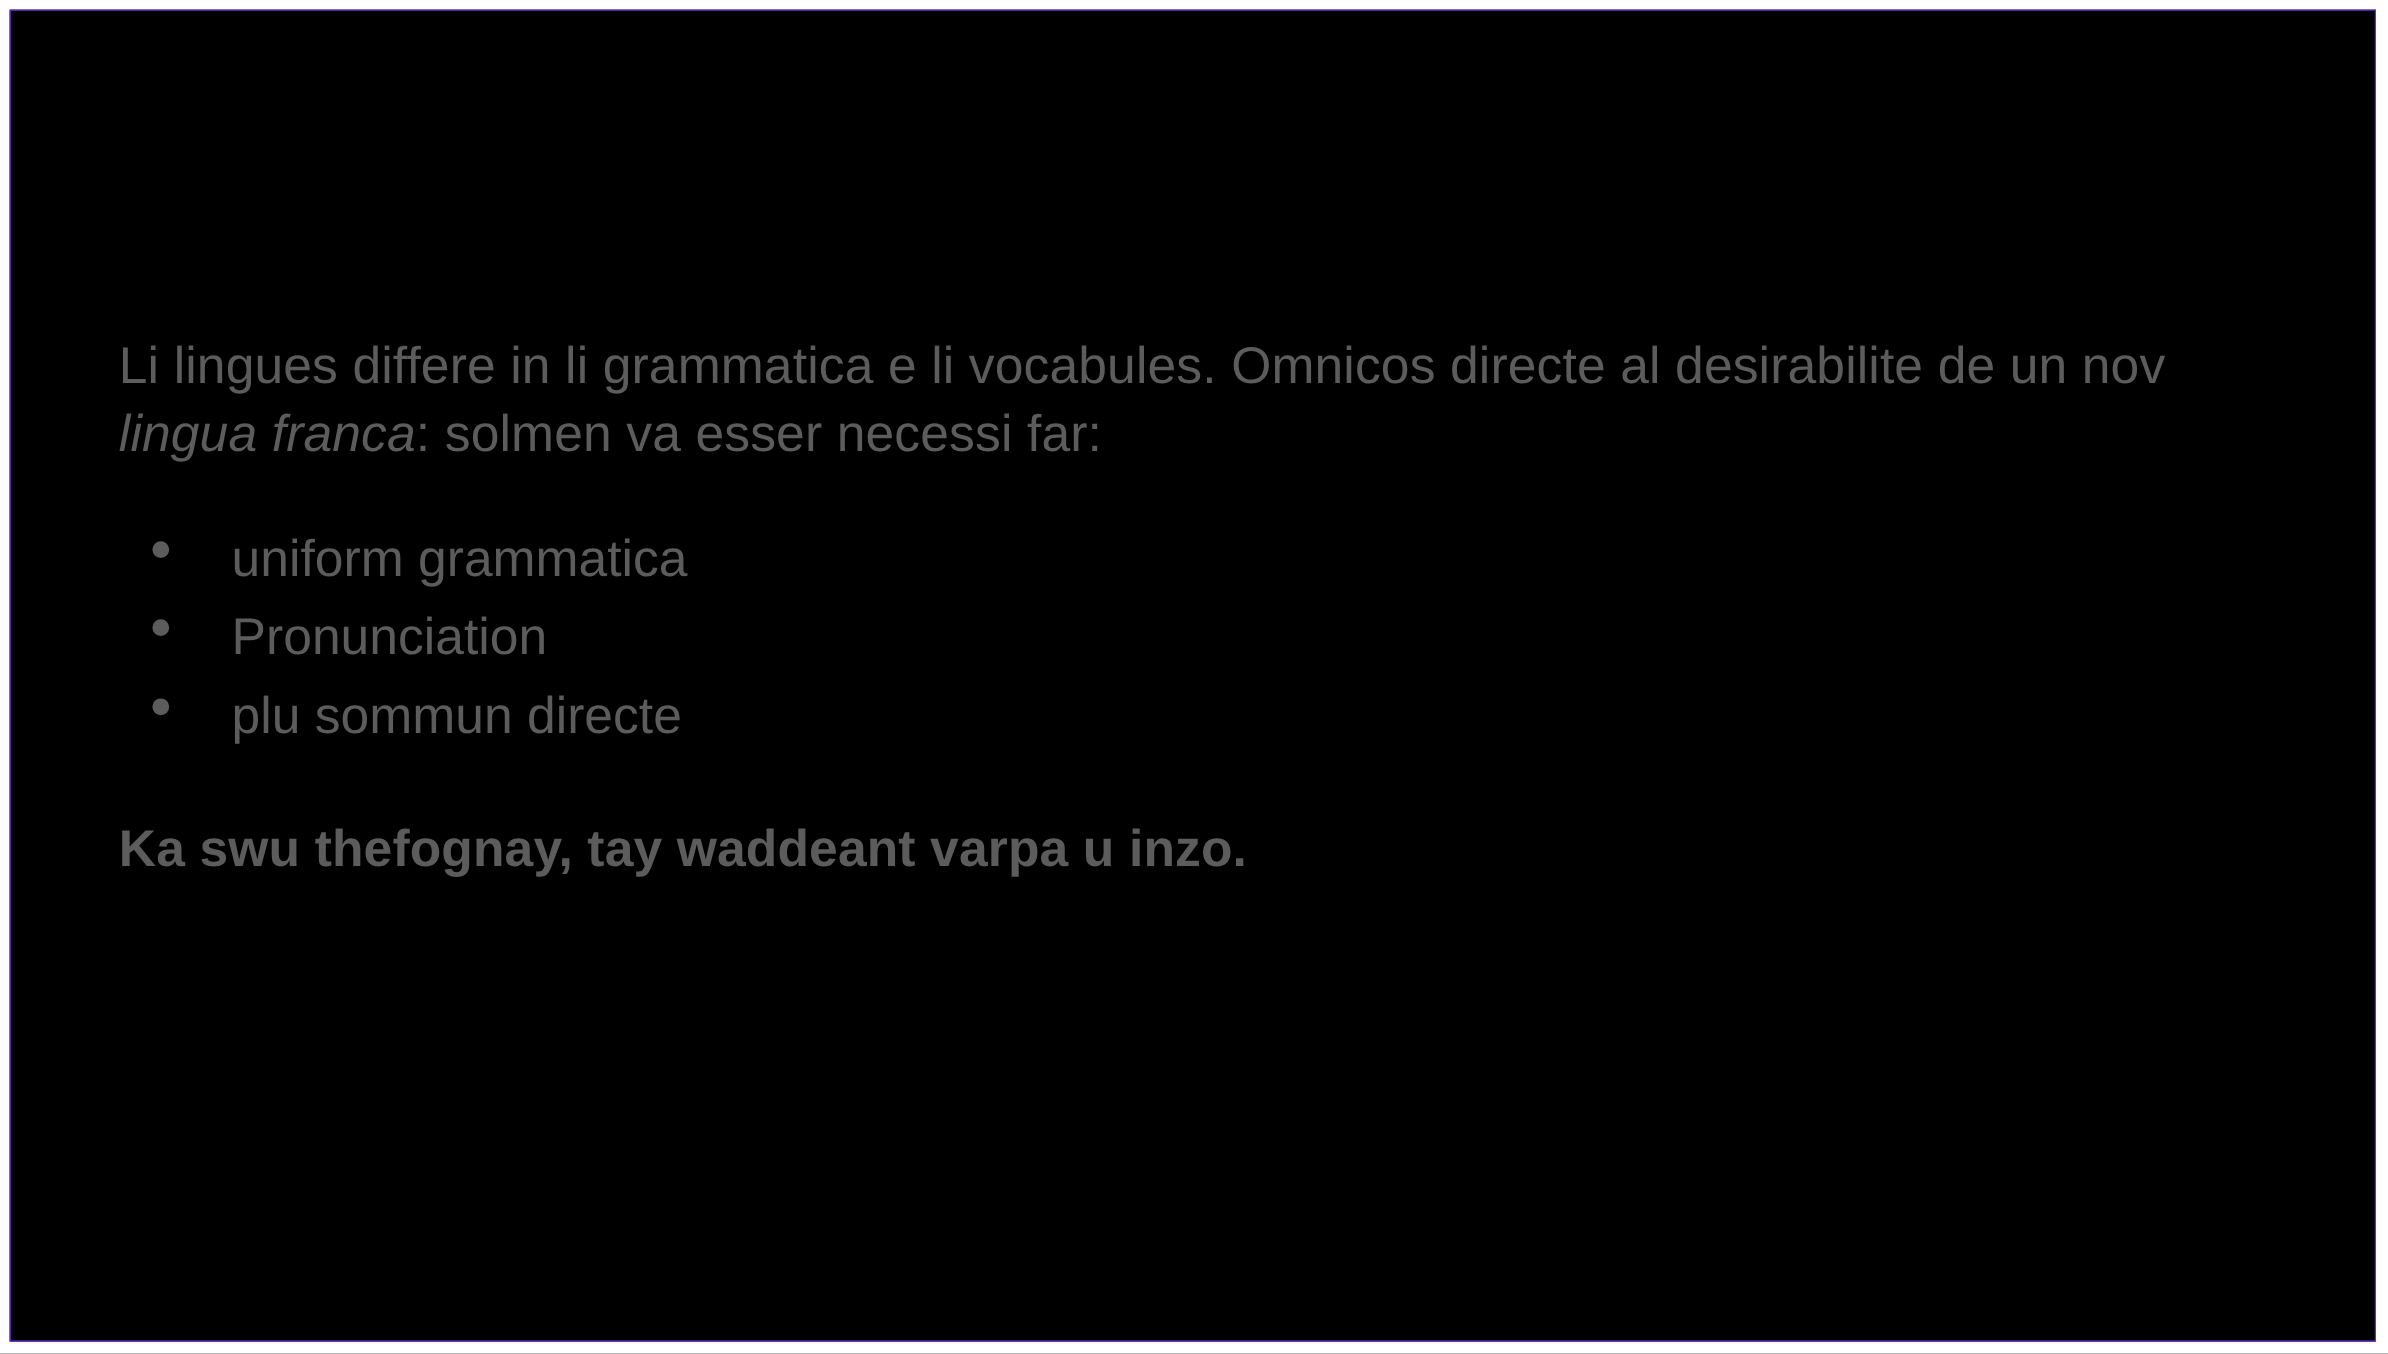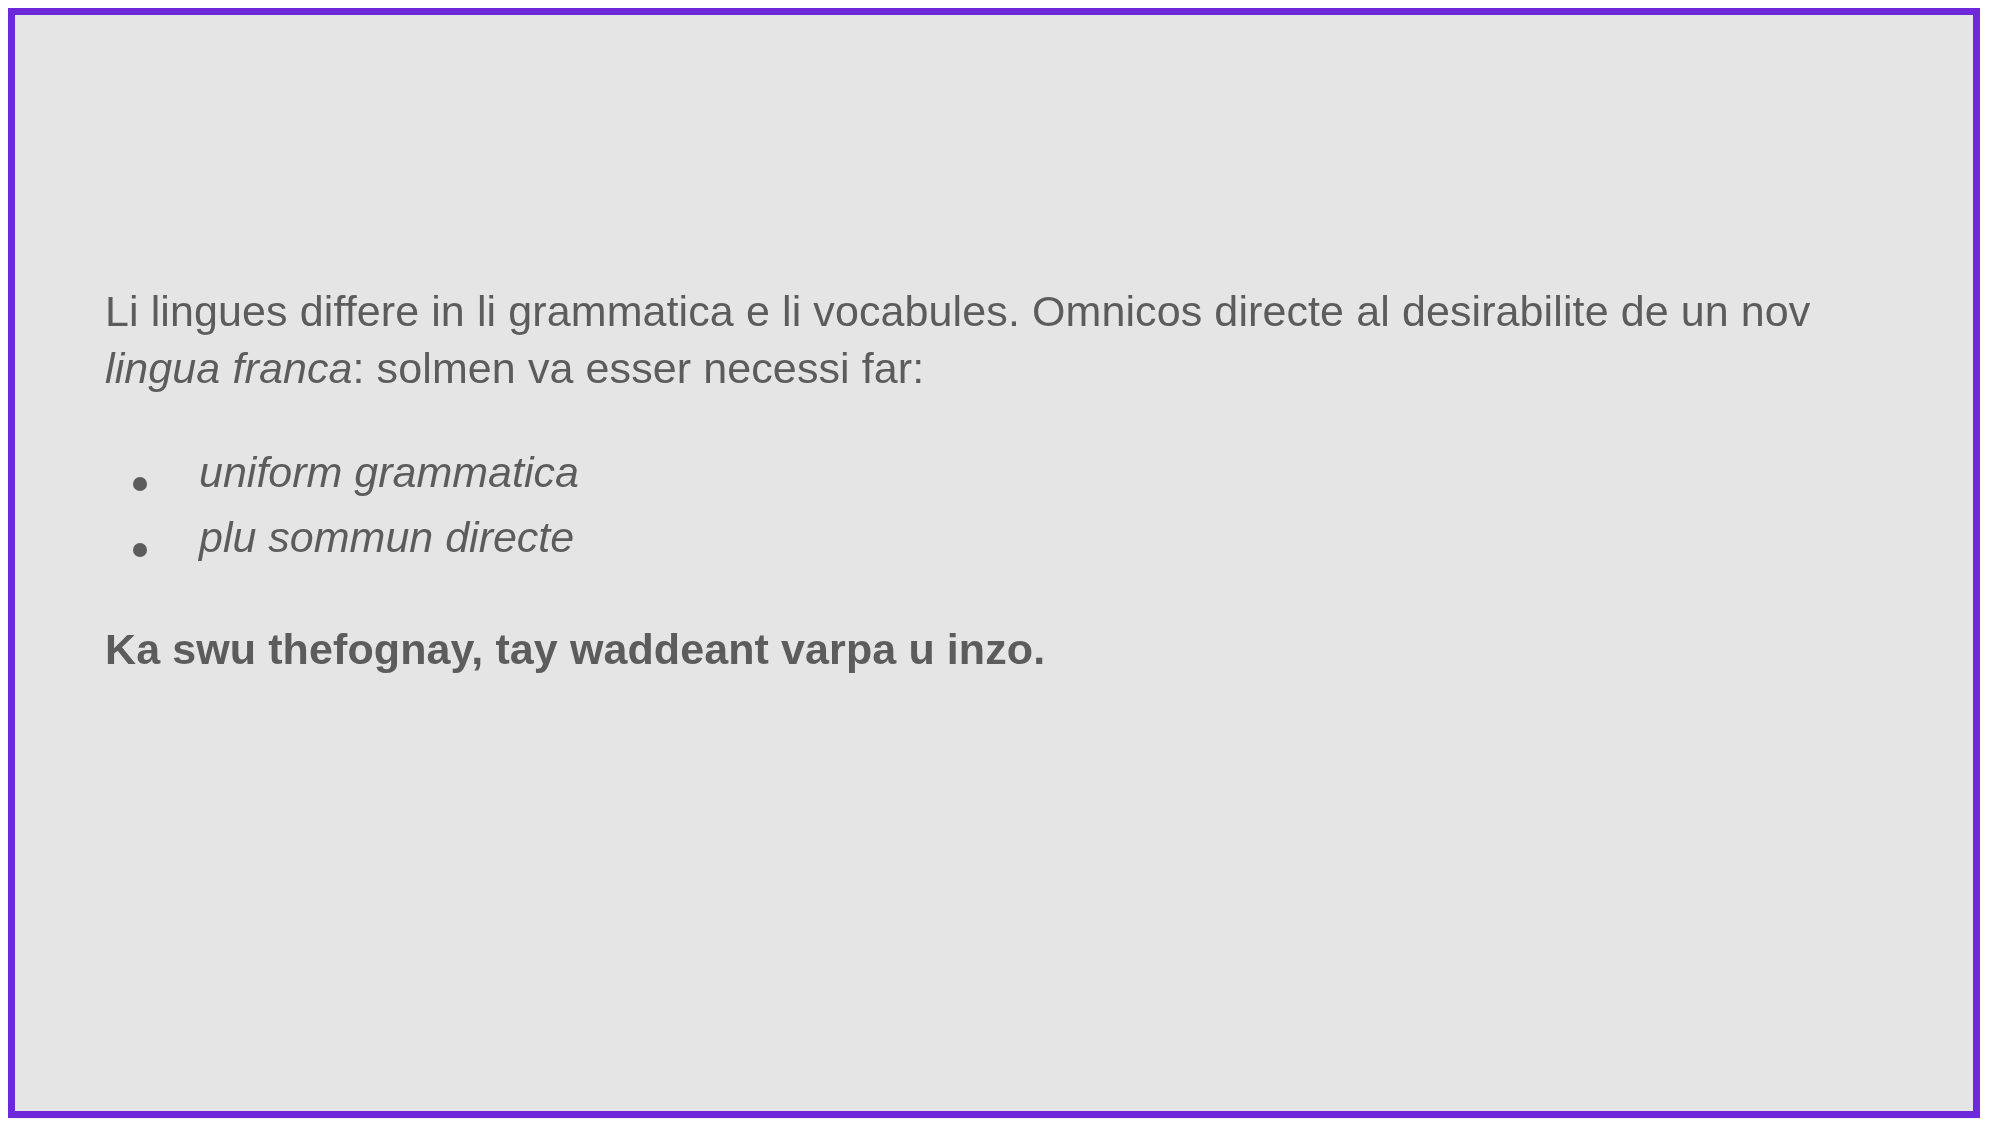--- a/index.html
+++ b/index.html
@@ -19,22 +19,22 @@
     width: 1990px;
     height: 1128px;
     background: #ffffff;
     padding: 8px 10px 10px 8px;
   }
 
   .slide {
     box-sizing: border-box;
     width: 100%;
     height: 100%;
-    background: #e5e5e5;
-    border: 7px solid #6d28d9;
+    background: #000000;
+    border: 1px solid #6d28d9;
     box-shadow: 0 1px 2px rgba(0,0,0,0.06);
     position: relative;
   }
 
   .content-block {
     position: absolute;
     left: 90px;
     top: 268px;
     width: 1810px;
   }
@@ -53,26 +53,25 @@
   }
 
   .bullet-list {
     list-style: none;
     margin: 48px 0 0 0;
     padding: 0;
   }
 
   .bullet-list li {
     display: flex;
-    align-items: flex-end;
+    align-items: center;
     color: #5c5c5c;
     font-size: 43px;
     line-height: 1.27;
     margin: 0 0 11px 0;
-    font-style: italic;
   }
 
   .bullet-marker {
     display: inline-block;
     width: 14px;
     height: 14px;
     border-radius: 50%;
     background: #5c5c5c;
     margin-left: 28px;
     margin-right: 52px;
@@ -96,20 +95,24 @@
 
       <p class="body-paragraph"><span>Li lingues differe in li grammatica e li vocabules. Omnicos directe al desirabilite de un nov </span><span class="em">lingua franca</span><span>: solmen va esser necessi far:</span></p>
 
       <ul class="bullet-list">
         <li>
           <span class="bullet-marker"></span>
           <span>uniform grammatica</span>
         </li>
         <li>
           <span class="bullet-marker"></span>
+          <span>Pronunciation</span>
+        </li>
+        <li>
+          <span class="bullet-marker"></span>
           <span>plu sommun directe</span>
         </li>
       </ul>
 
       <p class="body-paragraph closing-paragraph">Ka swu thefognay, tay waddeant varpa u inzo.</p>
 
     </div>
 
   </div>
 </div>

